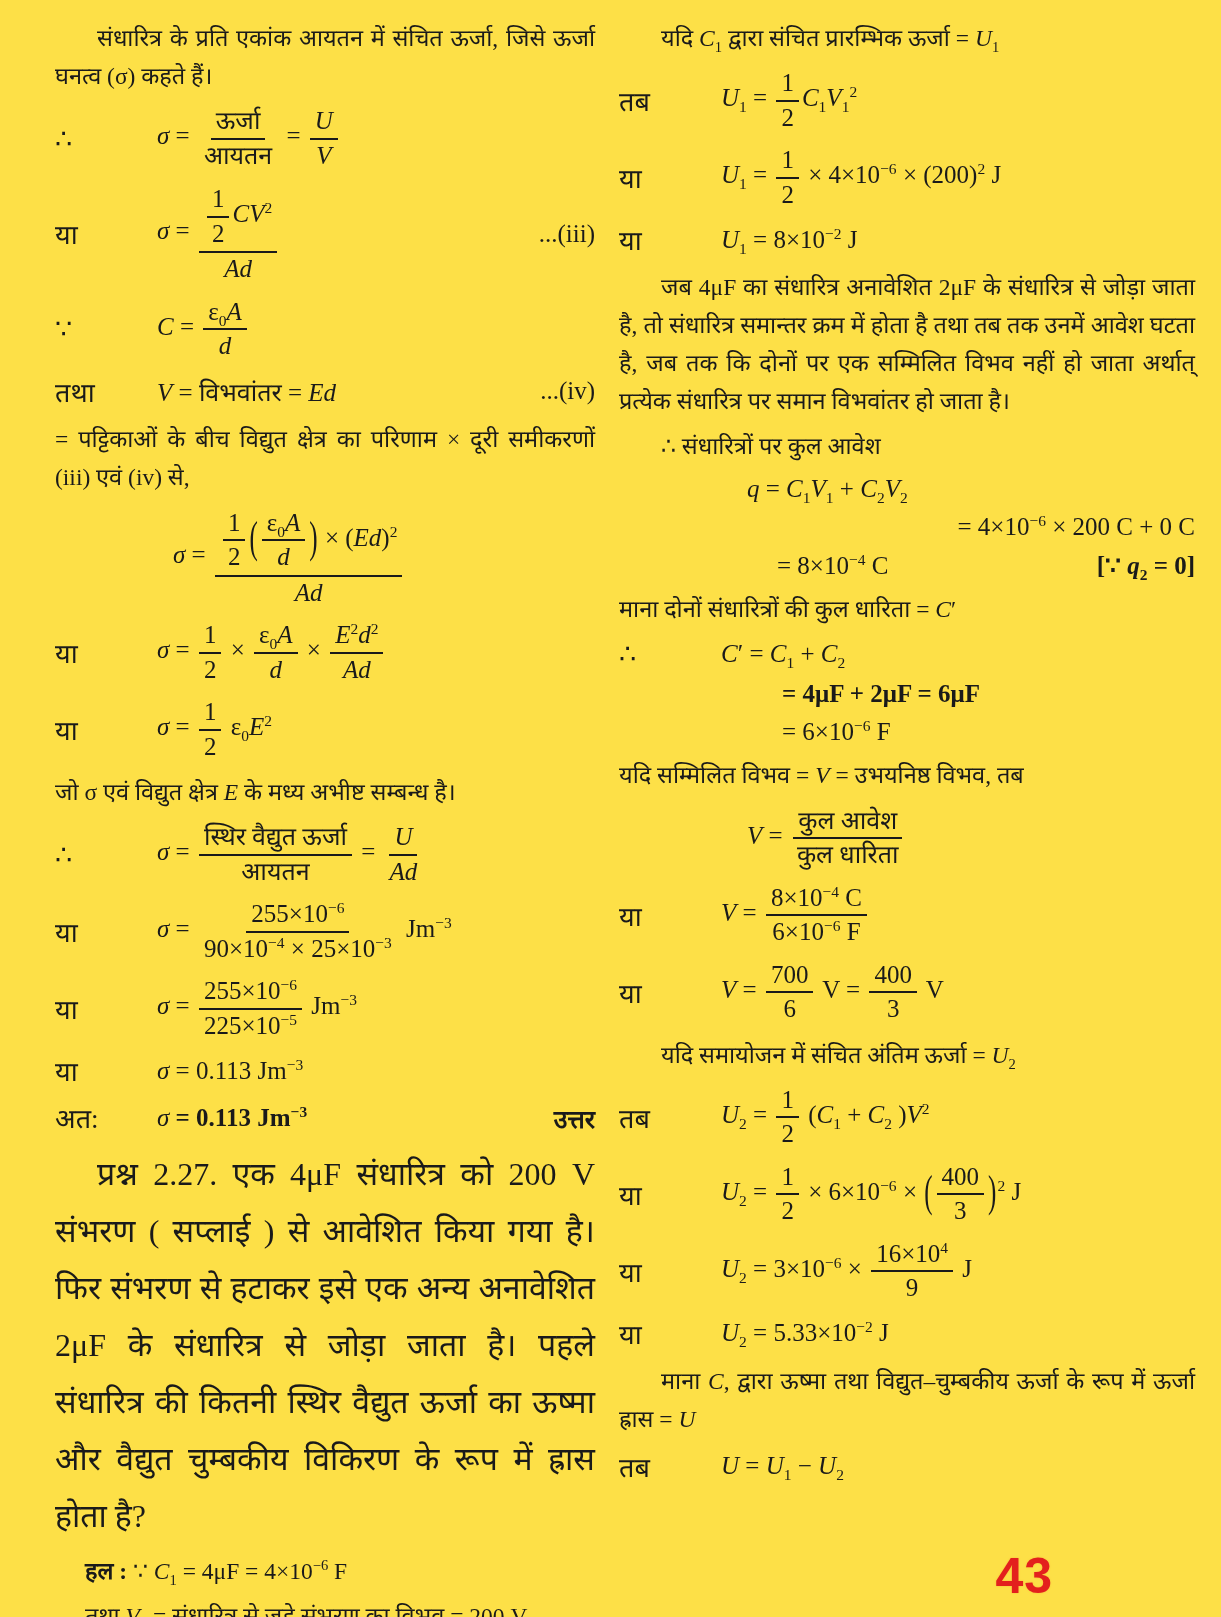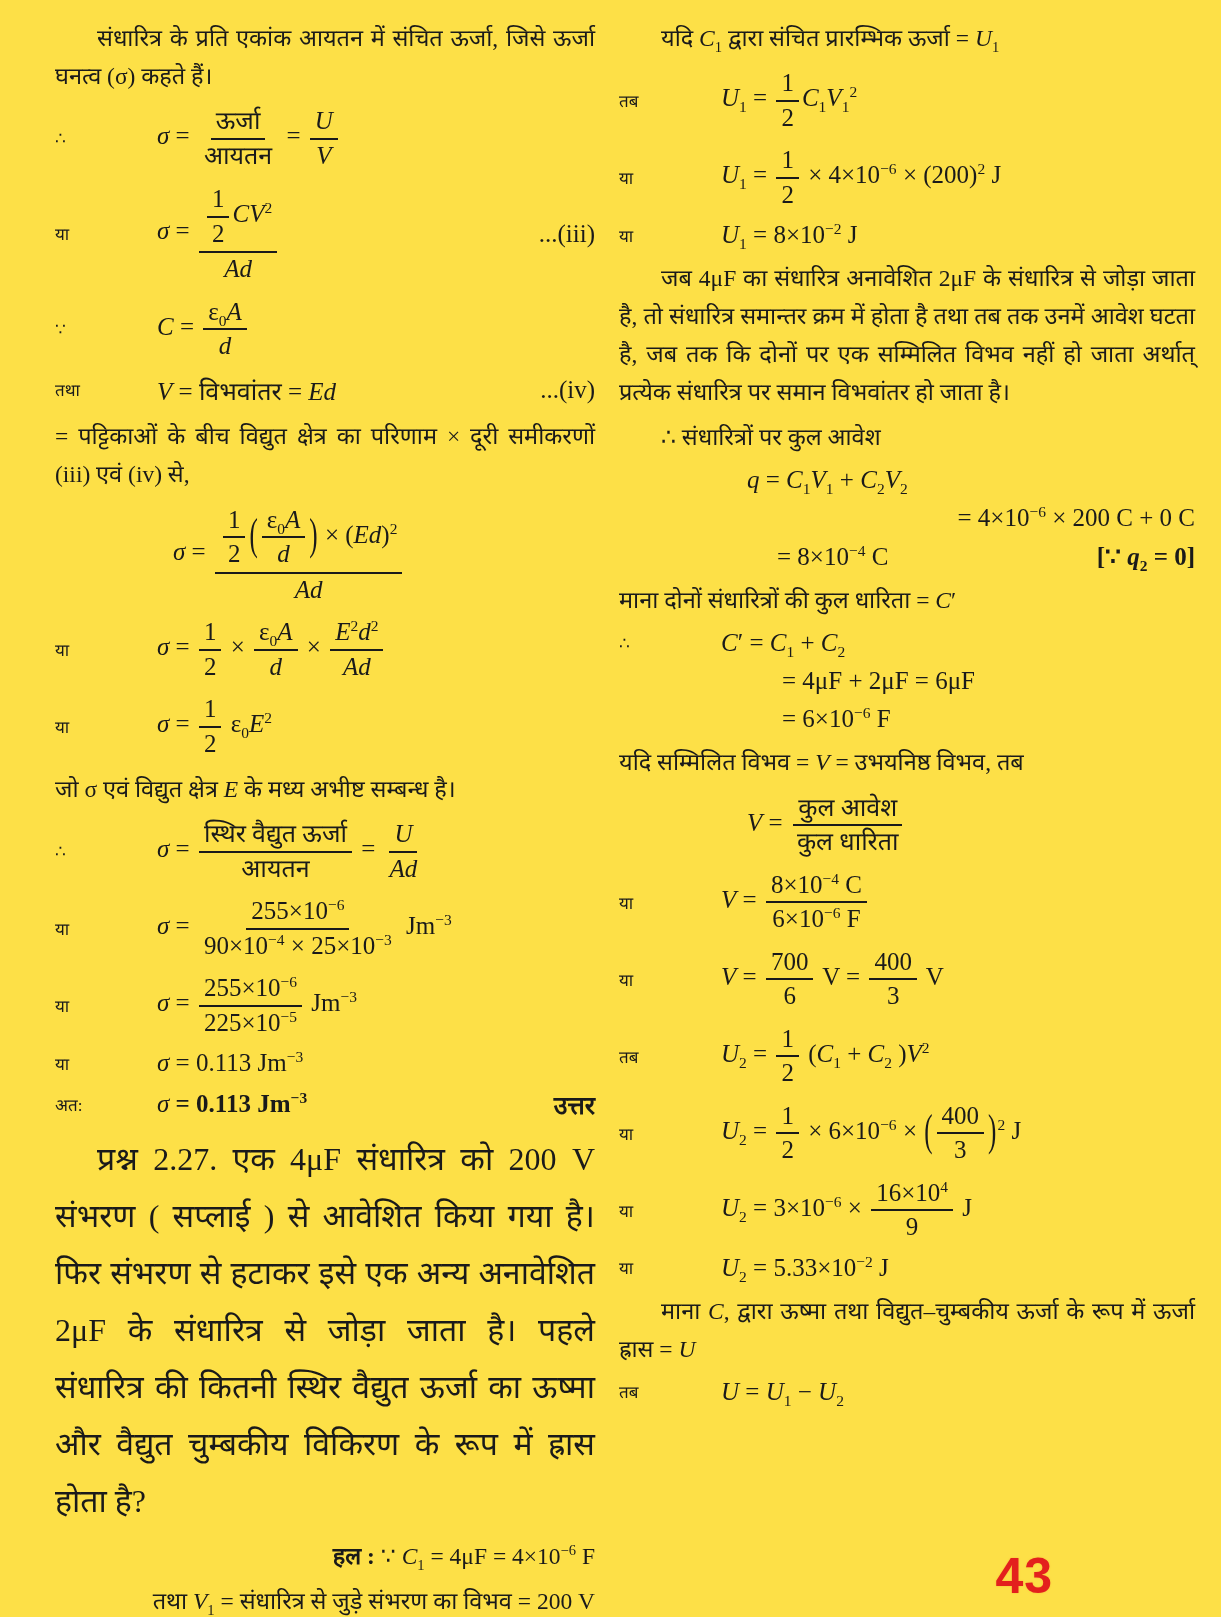--- a/index.html
+++ b/index.html
@@ -7,24 +7,24 @@
   .page{position:relative;width:1221px;height:1617px;margin:0 auto;background:#fde047;
         color:#1a1a1a;font-family:"Liberation Serif","DejaVu Serif",serif;
         overflow:hidden;padding:12px 26px 0 55px}
   .cols{display:flex;gap:24px}
   .col{min-width:0}
   .col-left{flex:0 0 540px}
   .col-right{flex:1}
   .para{font-size:23.5px;line-height:1.62;text-align:justify;margin:7px 0}
   .para.ind{text-indent:42px}
   .para.bold{font-weight:400;font-size:32px;line-height:1.78}
-  .para.sol{padding-left:30px;text-align:right;text-indent:0}
+  .para.sol{padding-left:30px;text-align:left;text-indent:0}
   .eq{display:flex;align-items:center;margin:10px 0;font-size:25px;
       font-family:"Liberation Serif","DejaVu Serif",serif}
-  .eq .lbl{flex:0 0 102px;font-size:17px}
+  .eq .lbl{flex:0 0 102px;font-size:27px}
   .eq .fml{white-space:nowrap}
   .eq .tag{margin-left:auto;padding-left:10px;white-space:nowrap}
   .bold{font-weight:700}
   v{font-style:italic;font-family:"Liberation Serif","DejaVu Serif",serif}
   f{display:inline-flex;flex-direction:column;align-items:center;text-align:center;
     vertical-align:middle;margin:0 3px;line-height:1.22}
   f>n{display:block;padding:1px 5px;border-bottom:2px solid #1a1a1a}
   f>d{display:block;padding:1px 5px}
   sup{font-size:62%;vertical-align:super;line-height:0}
   sub{font-size:62%;vertical-align:sub;line-height:0}
@@ -174,21 +174,21 @@
         </div>
         <div class="eq" style="padding-left: 158px;">
           <span class="fml">= 8×10<sup>−4</sup> C</span>
           <span class="tag bold">[∵ <v>q</v><sub>2</sub> = 0]</span>
         </div>
         <p class="para">माना दोनों संधारित्रों की कुल धारिता = <v>C</v>′</p>
         <div class="eq">
           <span class="lbl">∴</span>
           <span class="fml"><v>C</v>′ = <v>C</v><sub>1</sub> + <v>C</v><sub>2</sub></span>
         </div>
-        <div class="eq" style="padding-left: 163px;">
+        <div class="eq" style="padding-left: 163px; font-weight: bold;">
           <span class="fml">= 4μF + 2μF = 6μF</span>
         </div>
         <div class="eq" style="padding-left: 163px;">
           <span class="fml">= 6×10<sup>−6</sup> F</span>
         </div>
         <p class="para">यदि सम्मिलित विभव = <v>V</v> = उभयनिष्ठ विभव, तब</p>
         <div class="eq" style="padding-left: 128px;">
           <span class="fml"><v>V</v> = <f>
               <n>कुल आवेश</n>
               <d>कुल धारिता</d>
@@ -204,20 +204,21 @@
         <div class="eq">
           <span class="lbl">या</span>
           <span class="fml"><v>V</v> = <f>
               <n>700</n>
               <d>6</d>
             </f> V = <f>
               <n>400</n>
               <d>3</d>
             </f> V</span>
         </div>
+        <p class="para ind">यदि समायोजन में संचित अंतिम ऊर्जा = <v>U</v><sub>2</sub></p>
         <div class="eq">
           <span class="lbl">तब</span>
           <span class="fml"><v>U</v><sub>2</sub> = <f>
               <n>1</n>
               <d>2</d>
             </f> (<v>C</v><sub>1</sub> + <v>C</v><sub>2</sub> )<v>V</v><sup>2</sup></span>
         </div>
         <div class="eq">
           <span class="lbl">या</span>
           <span class="fml"><v>U</v><sub>2</sub> = <f>

